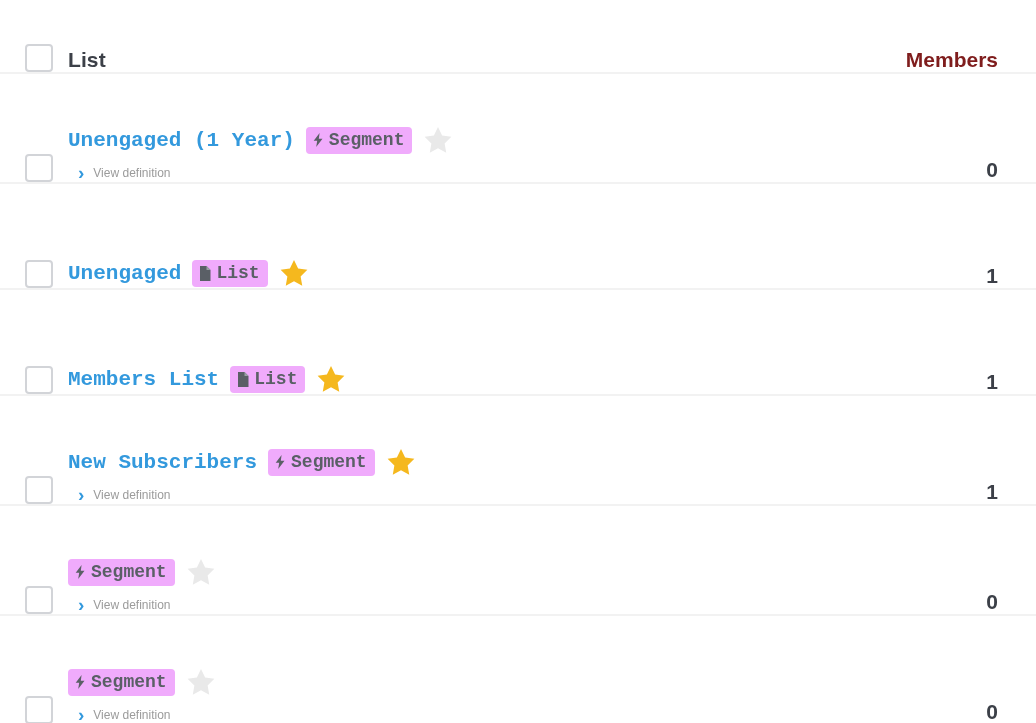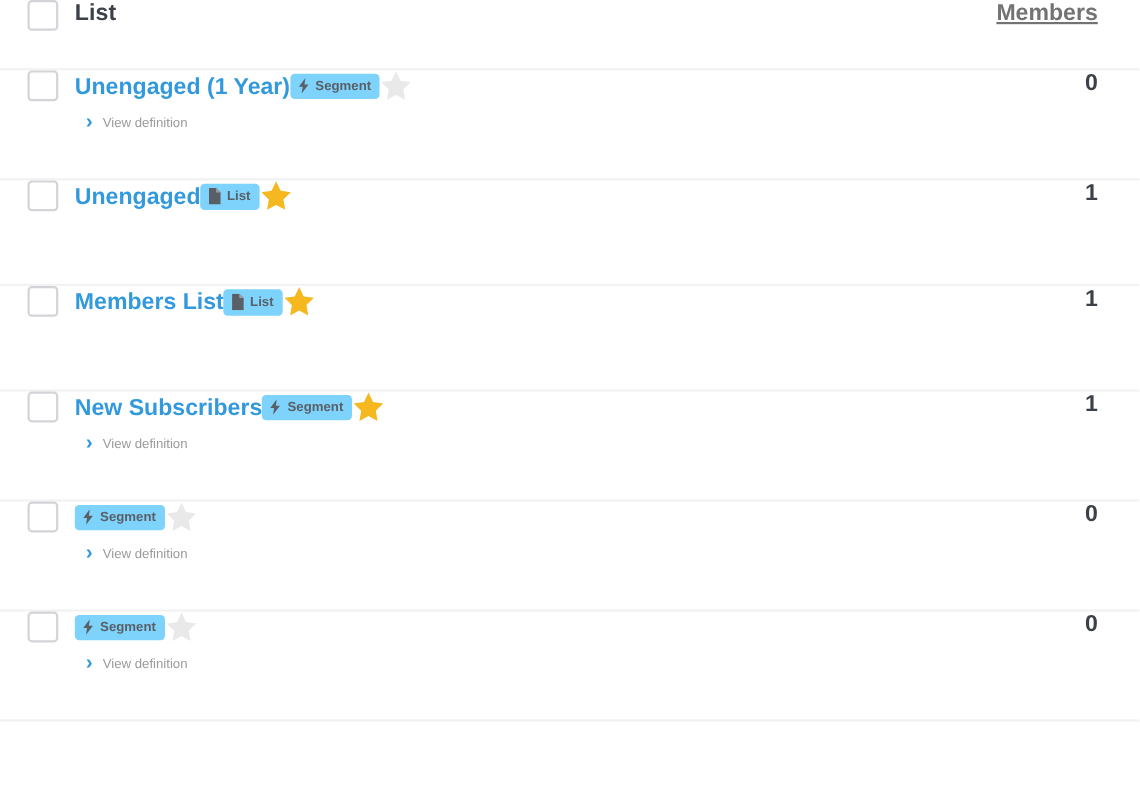--- a/index.html
+++ b/index.html
@@ -14,25 +14,26 @@
   .lists-table {
     width: 1036px;
     height: 723px;
     position: relative;
     background: #fff;
   }
 
   
   .row {
     display: flex;
-    align-items: flex-start;
+    align-items: flex-end;
     width: 100%;
     padding: 0 18px 0 10px;
     border-bottom: 2px solid #f2f2f2;
     position: relative;
+    margin-top: 10px;
   }
   .row.header-row {
     height: 64px;
     border-bottom: 2px solid #f2f2f2;
   }
   .row.list-row-tall  { height: 100px; }
   .row.list-row-short { height: 96px; }
 
   
   .cb-cell {
@@ -63,39 +64,41 @@
   .col-head {
     font-size: 21px;
     font-weight: bold;
     color: #3c4048;
     letter-spacing: .1px;
   }
 
   .name-line {
     display: flex;
     align-items: center;
-    line-height: 1;
+    gap: 11px;
+    line-height: 1;
+    font-family: Liberation Mono, monospace;
   }
   .list-name {
     font-size: 21px;
     font-weight: bold;
     color: #3399dd;
     text-decoration: none;
     cursor: pointer;
     white-space: nowrap;
   }
 
   
   .badge {
     display: inline-flex;
     align-items: center;
     gap: 5px;
-    background: #7dd3fc;
+    background: #f0abfc;
     color: #5a5f66;
-    font-size: 12px;
+    font-size: 18px;
     font-weight: bold;
     border-radius: 4px;
     padding: 4px 8px 5px 7px;
     line-height: 1;
     white-space: nowrap;
   }
   .badge svg { display: block; }
 
   
   .star { display: block; cursor: pointer; flex: 0 0 auto; }
@@ -124,21 +127,21 @@
   
   .members-cell {
     flex: 0 0 150px;
     width: 150px;
     text-align: right;
     padding-right: 20px;
     font-size: 21px;
     font-weight: bold;
     color: #3c4048;
   }
-  .members-cell.head { color: #737373; text-decoration: underline; }
+  .members-cell.head { color: #7f1d1d; }
 </style>
 </head>
 <body>
 
 <div class="lists-table">
 
   <div class="row header-row">
     <div class="cb-cell">
       <span class="checkbox"></span>
     </div>

